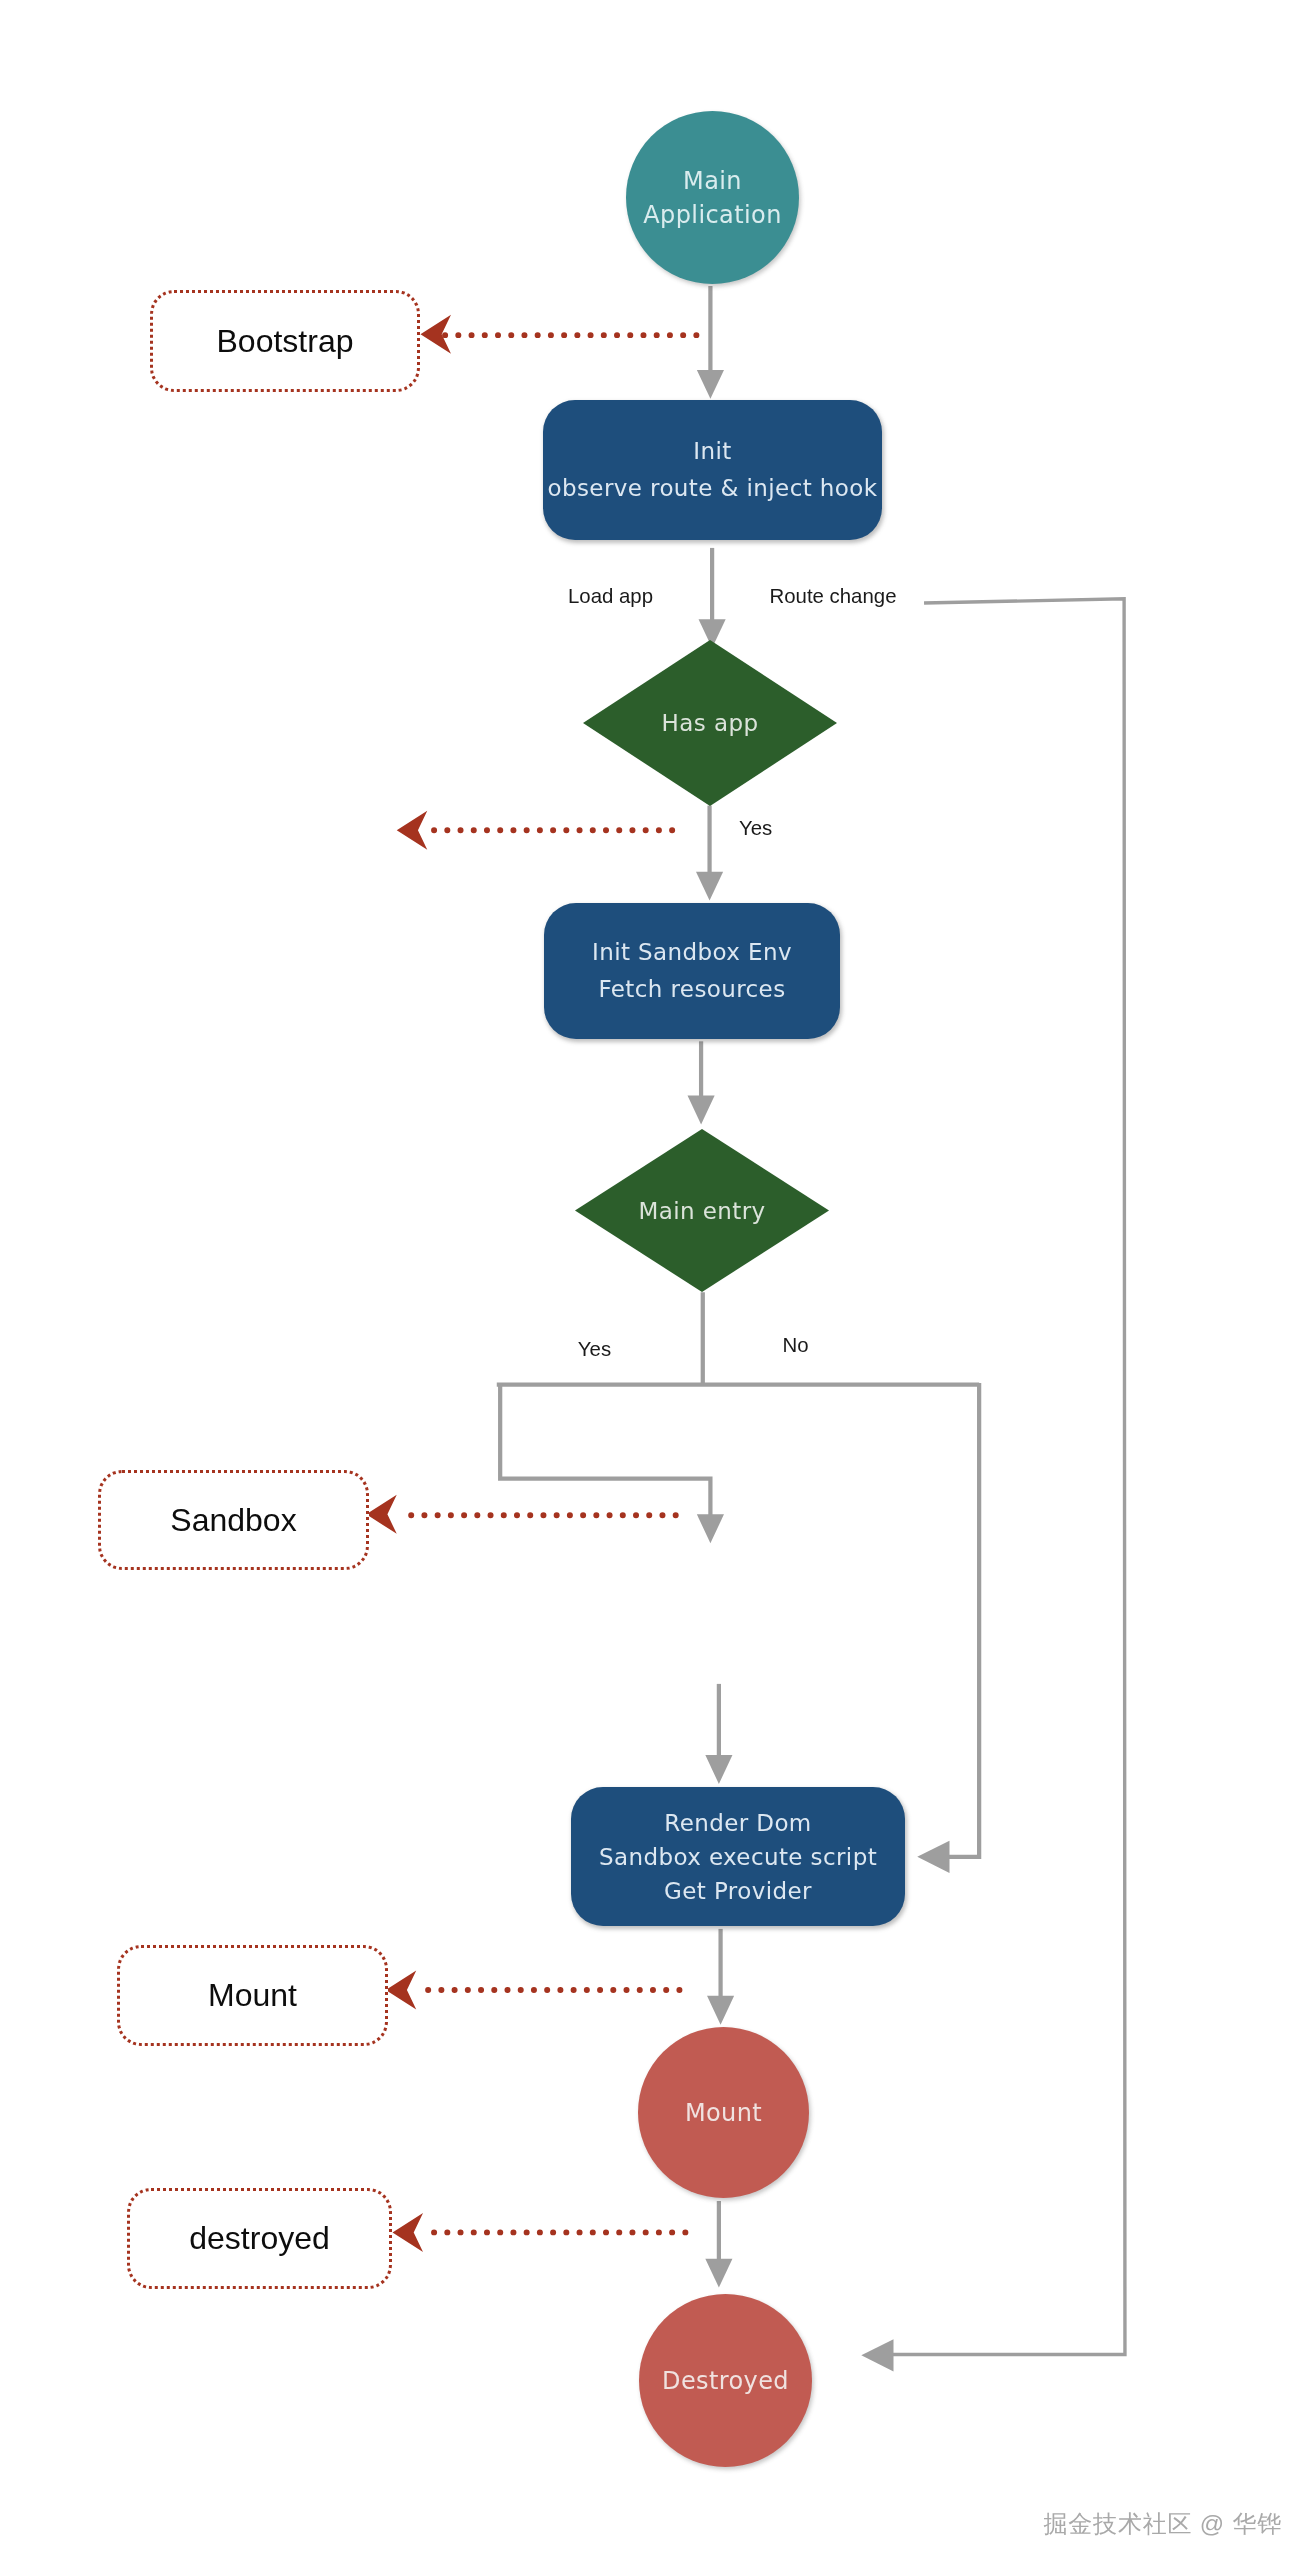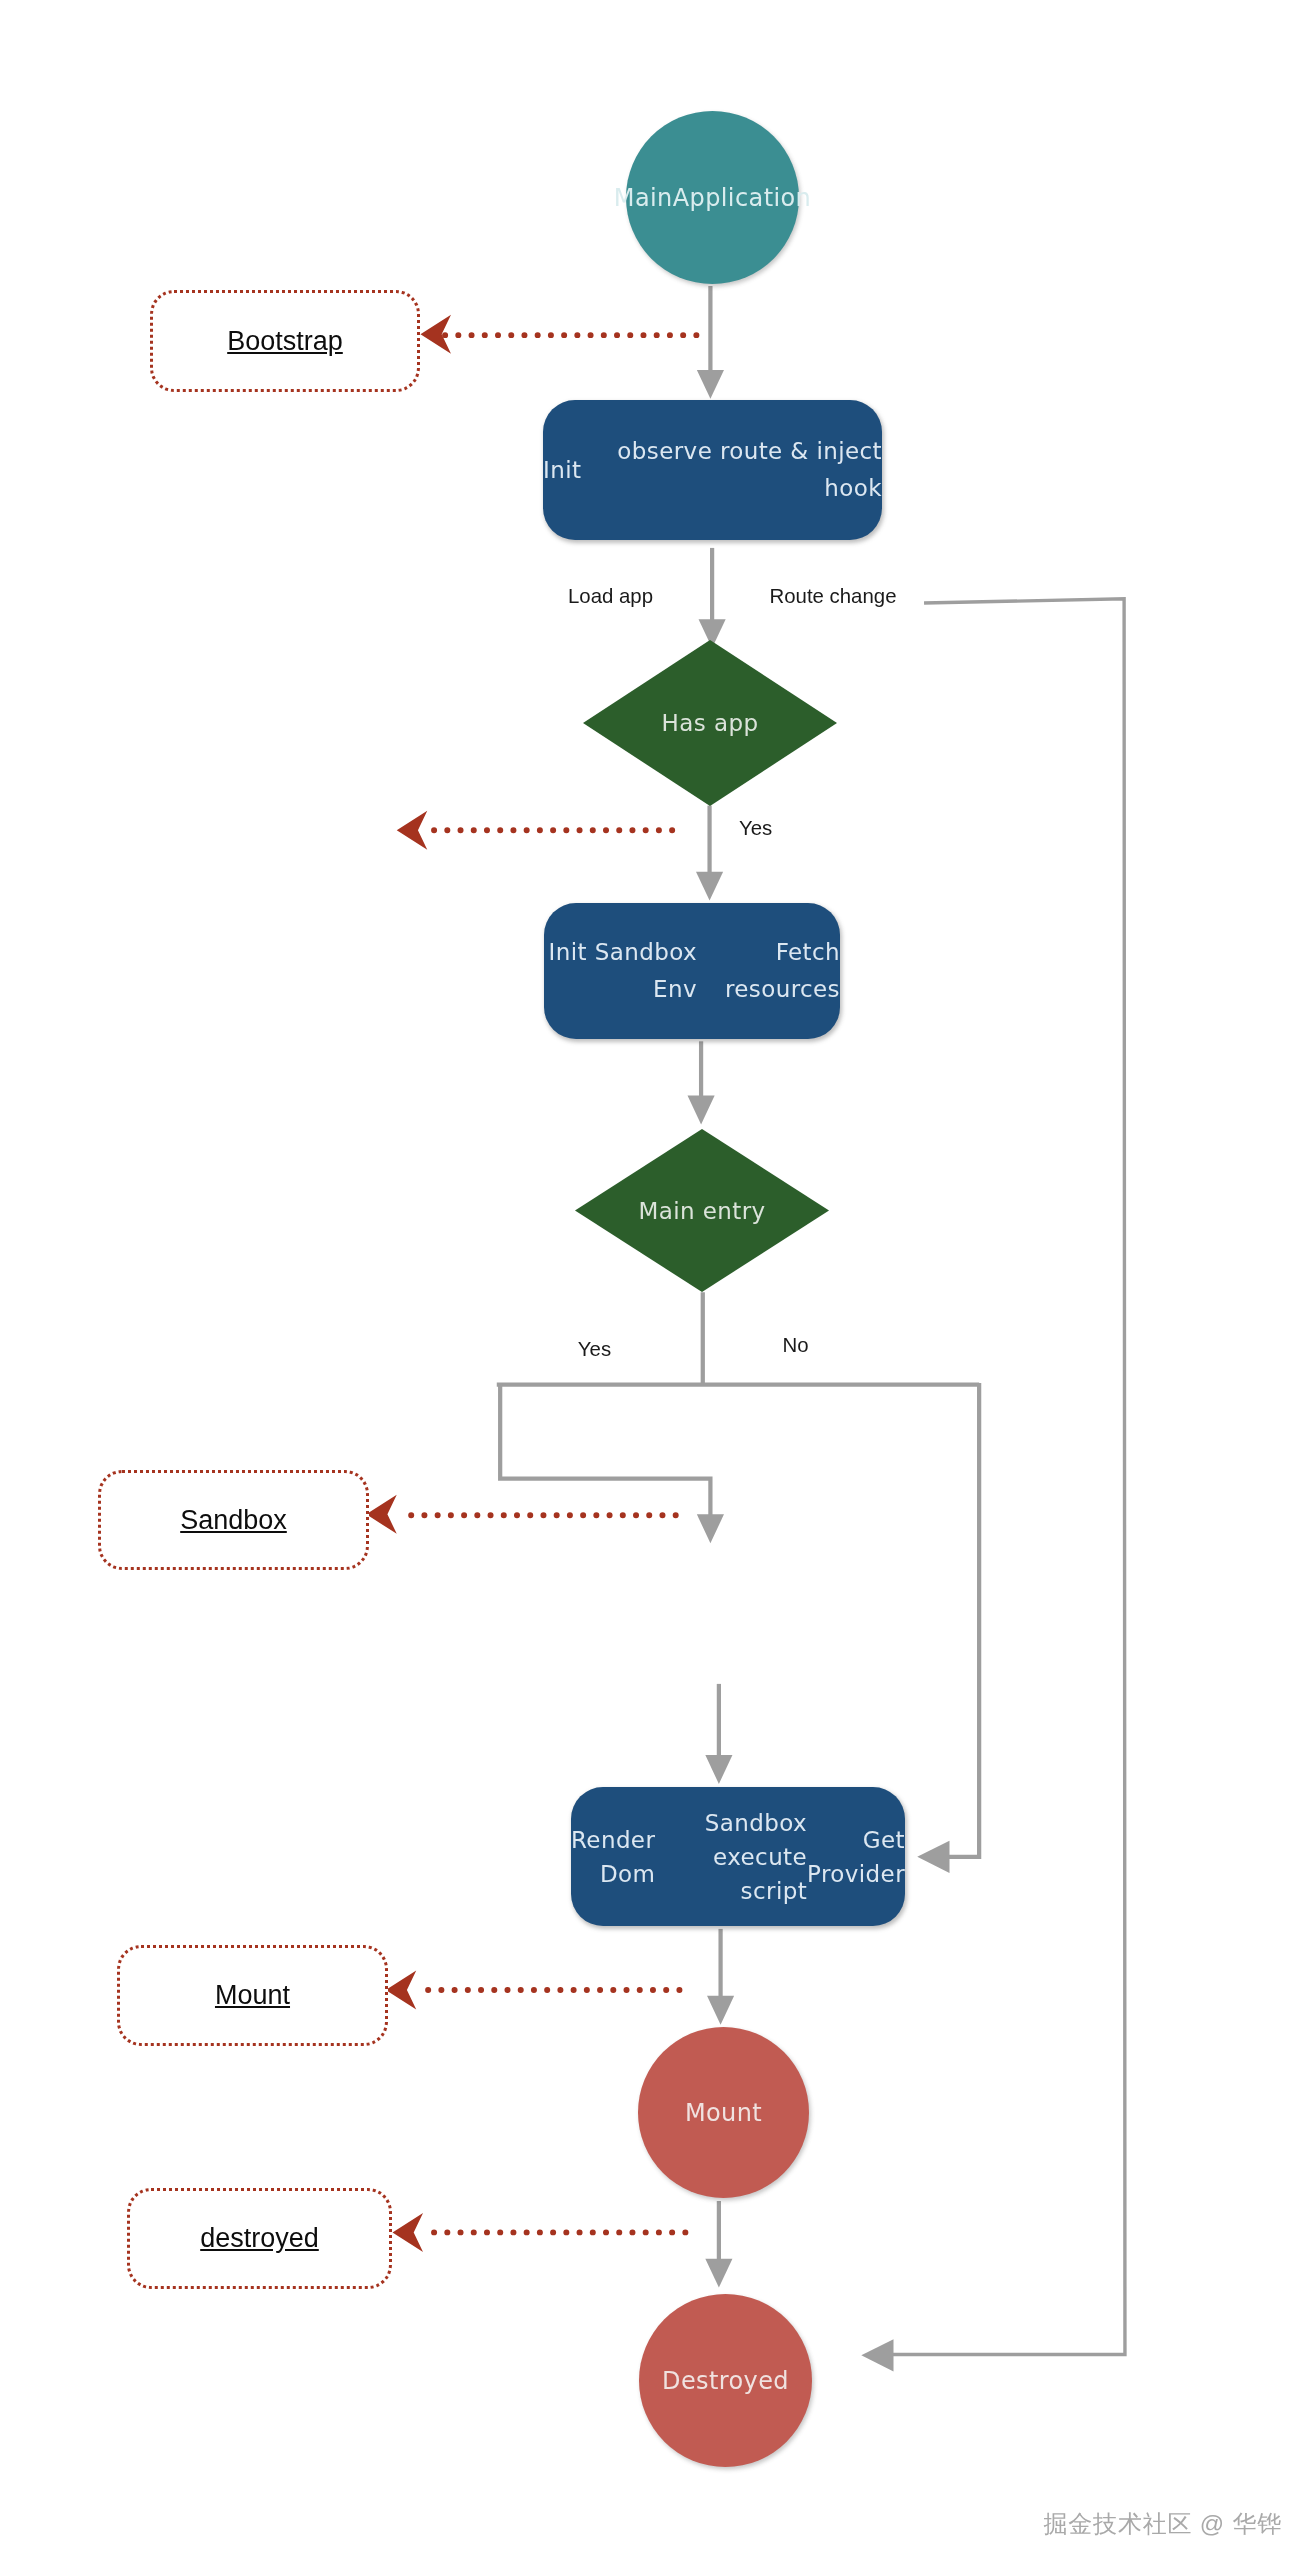--- a/index.html
+++ b/index.html
@@ -17,42 +17,42 @@
     font-family:"DejaVu Sans",sans-serif;
   }
   .wires{position:absolute;left:0;top:0;z-index:1;}
   .wire{stroke:var(--connector);stroke-width:5;fill:none;}
   .wire.thin{stroke-width:4;}
   .ahead{fill:var(--connector);stroke:none;}
   .rdots{stroke:var(--hook-accent);stroke-width:7;fill:none;stroke-linecap:round;stroke-dasharray:0.1 15.5;}
   .rhead{fill:var(--hook-accent);stroke:none;}
 
   .node{
-    position:absolute;z-index:2;display:flex;flex-direction:row;
+    position:absolute;z-index:2;display:flex;flex-direction:column;
     align-items:center;justify-content:center;text-align:center;
     letter-spacing:0.4px;
   }
   .proc{
     background:var(--process-fill);border-radius:32px;color:#dce7f1;
     font-size:23px;line-height:37px;box-shadow:1.7px 2.5px 4.2px rgba(70,70,70,.35);text-align:right;
   }
   .proc.tight{line-height:34px;}
   .circ{border-radius:50%;font-size:24px;line-height:34px;box-shadow:1.7px 2.5px 4.2px rgba(70,70,70,.3);}
   .circ.start{background:var(--start-fill);color:#d9ecee;}
   .circ.end{background:var(--end-fill);color:#f0e2e0;}
   .diamond{
     background:var(--decision-fill);color:#dbe3da;font-size:23px;
     clip-path:polygon(50% 0,100% 50%,50% 100%,0 50%);
     filter:drop-shadow(1.7px 2.5px 2.5px rgba(0,0,0,.25));
   }
   .hook{
     position:absolute;z-index:2;background:#ffffff;
     border:3.4px dotted var(--hook-accent);border-radius:24px;
     display:flex;align-items:center;justify-content:center;
-    font-family:"Liberation Sans",sans-serif;font-size:27px;font-weight:500;color:#0d0d0d;text-decoration:underline;
+    font-family:"Liberation Sans",sans-serif;font-size:32px;font-weight:500;color:#0d0d0d;
   }
   .elabel{
     position:absolute;z-index:2;text-align:center;
     font-family:"Liberation Sans",sans-serif;font-size:20.4px;font-weight:500;color:var(--label-text);
   }
   .watermark{
     position:absolute;z-index:2;right:32px;top:2508px;
     font-family:"Liberation Sans",sans-serif;font-size:24px;letter-spacing:0.8px;
     color:#a9a9a9;text-shadow:0.8px 0.8px 0 #ffffff;
   }

